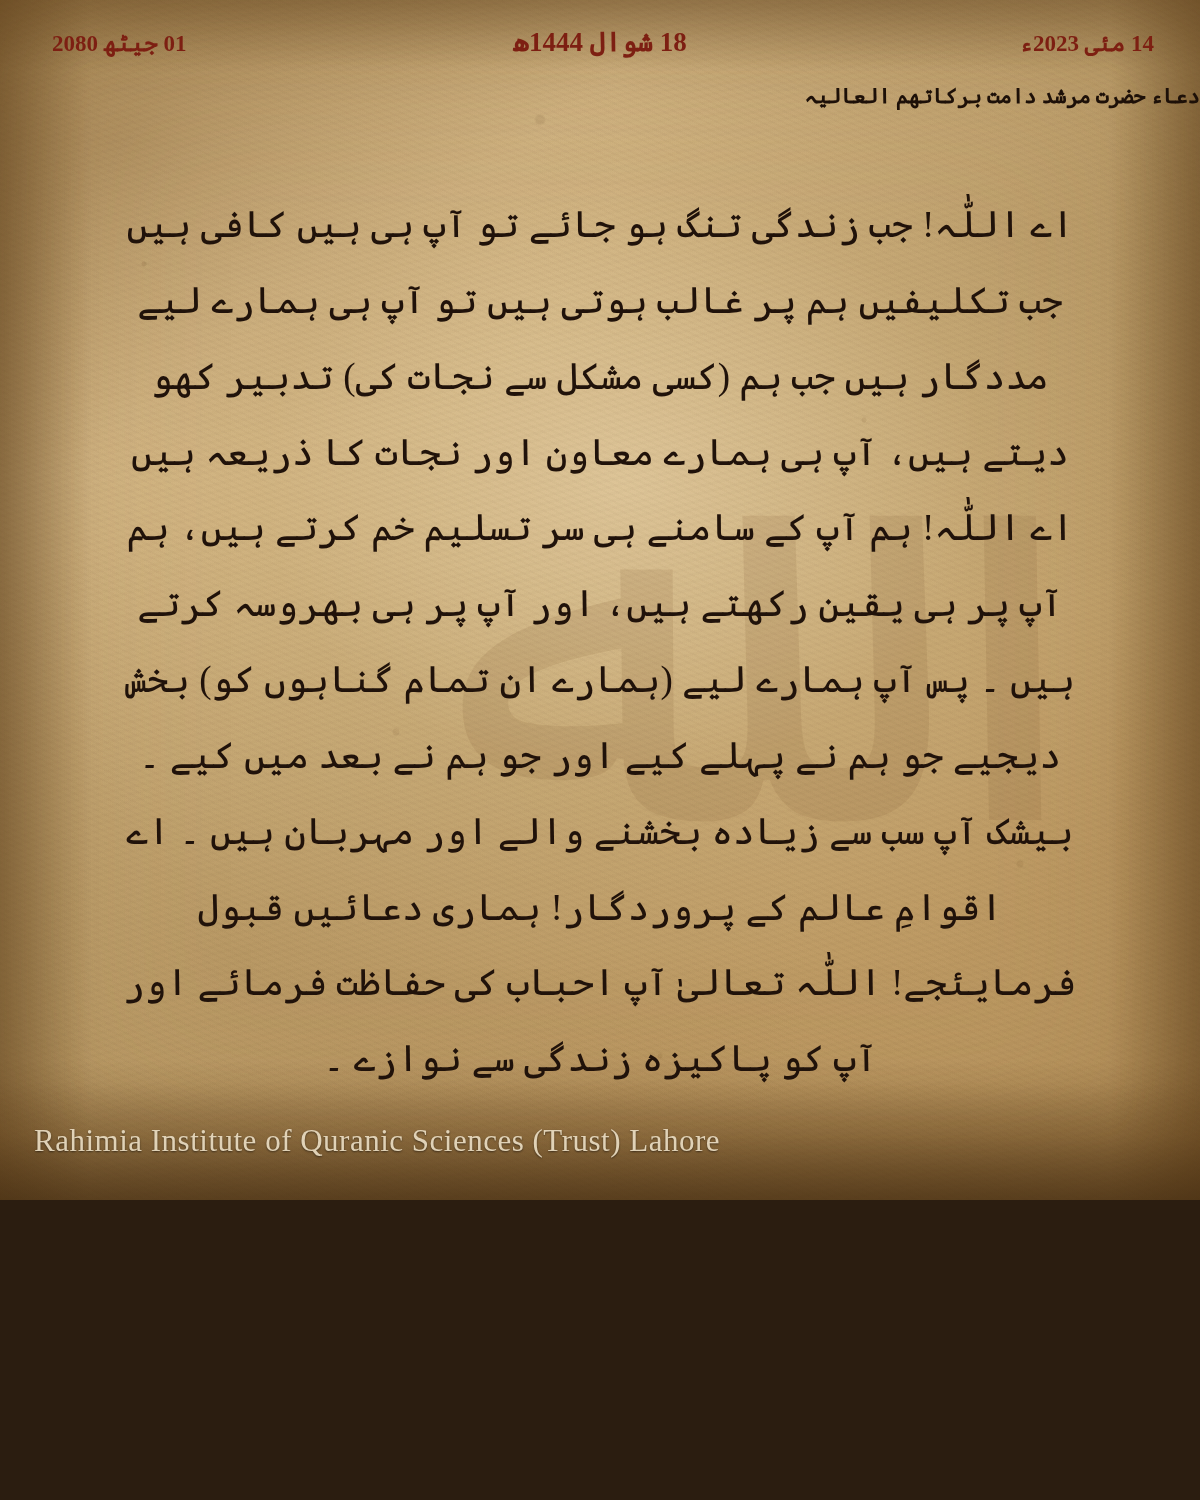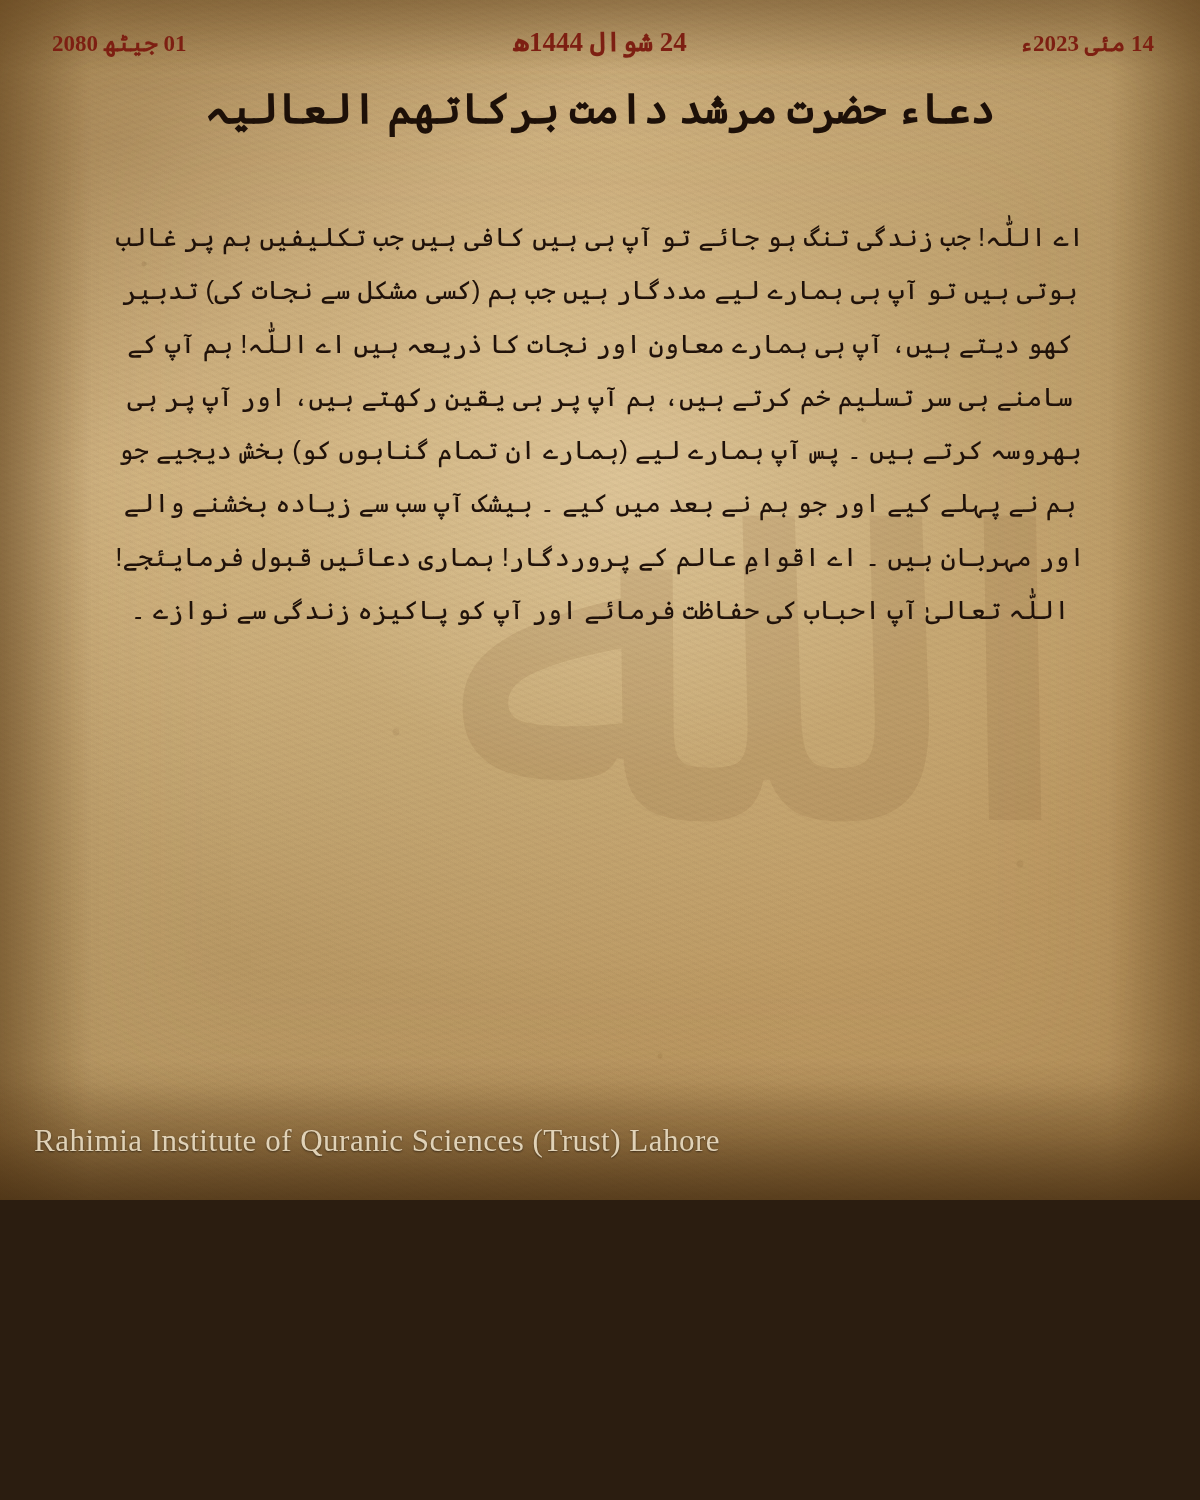--- a/index.html
+++ b/index.html
@@ -108,23 +108,23 @@
     position: absolute;
     top: 30px;
     left: 52px;
     color: #7d1f12;
     font-size: 23px;
     font-weight: bold;
     direction: rtl;
   }
 
   .title {
-    text-align: center;
+    text-align: right;
     color: #1d1008;
-    font-size: 42px;
+    font-size: 21px;
     font-weight: bold;
     direction: rtl;
     margin-top: 4px;
     letter-spacing: 0.5px;
   }
 
   .arabic-block {
     margin: 56px 78px 0 78px;
     direction: rtl;
     text-align: center;
@@ -134,23 +134,23 @@
     font-weight: bold;
     font-family: "DejaVu Sans", "Liberation Sans", sans-serif;
     text-shadow: 0 1px 0 rgba(255,235,200,0.25);
   }
 
   .urdu-block {
     margin: 78px 110px 0 110px;
     direction: rtl;
     text-align: center;
     color: #20120a;
-    font-size: 26px;
+    font-size: 37px;
     line-height: 2.05;
-    font-family: Liberation Sans, sans-serif;
+    font-family: Liberation Serif, serif;
   }
   .urdu-block p {
     margin: 0 0 14px 0;
   }
 
   .footer {
     position: absolute;
     left: 0;
     right: 0;
     bottom: 0;
@@ -187,21 +187,21 @@
 
   <div class="watermark">ﷲ</div>
   <div class="grain"></div>
   <div class="edge-dark"></div>
   <div class="vignette"></div>
 
   <div class="content">
 
     <div class="header-row">
       <div class="desi-date">01 جیٹھ 2080</div>
-      <div class="hijri-date">24 شوال 1444ھ</div>
+      <div class="hijri-date">18 شوال 1444ھ</div>
       <div class="greg-date">14 مئی 2023ء</div>
     </div>
 
     <div class="title">دعاء حضرت مرشد دامت بركاتهم العاليہ</div>
 
 
     <div class="urdu-block">
       <p>اے اللّٰہ! جب زندگی تنگ ہو جائے تو آپ ہی ہیں کافی ہیں جب تکلیفیں ہم پر غالب ہوتی ہیں تو آپ ہی ہمارے لیے مددگار ہیں جب ہم (کسی مشکل سے نجات کی) تدبیر کھو دیتے ہیں، آپ ہی ہمارے معاون اور نجات کا ذریعہ ہیں اے اللّٰہ! ہم آپ کے سامنے ہی سر تسلیم خم کرتے ہیں، ہم آپ پر ہی یقین رکھتے ہیں، اور آپ پر ہی بھروسہ کرتے ہیں ۔ پس آپ ہمارے لیے (ہمارے ان تمام گناہوں کو) بخش دیجیے جو ہم نے پہلے کیے اور جو ہم نے بعد میں کیے ۔ بیشک آپ سب سے زیادہ بخشنے والے اور مہربان ہیں ۔ اے اقوامِ عالم کے پروردگار! ہماری دعائیں قبول فرمایئجے! اللّٰہ تعالیٰ آپ احباب کی حفاظت فرمائے اور آپ کو پاکیزہ زندگی سے نوازے ۔</p>
     </div>
 

